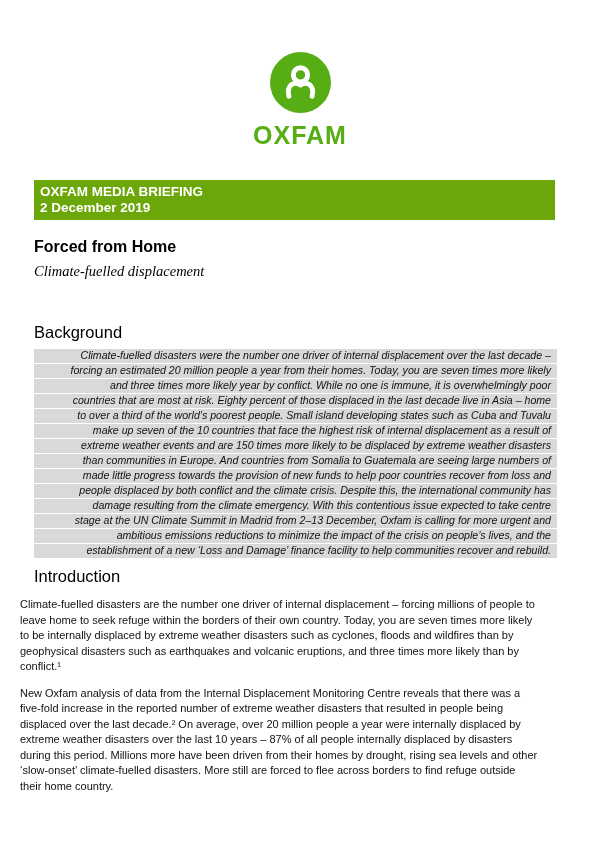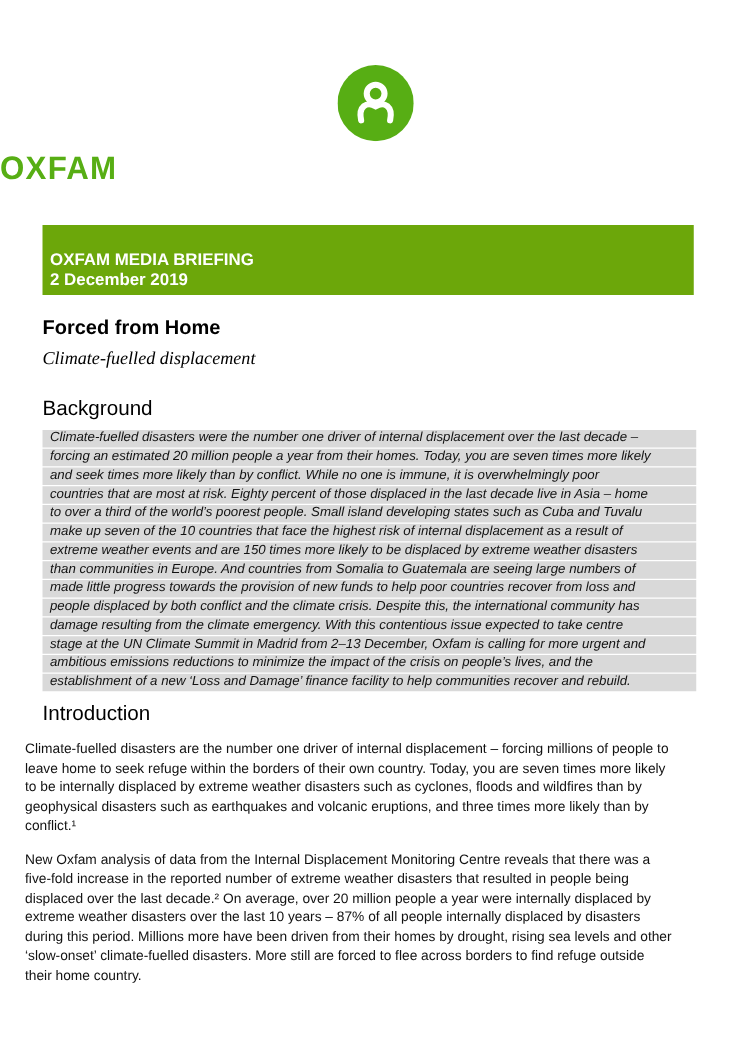--- a/index.html
+++ b/index.html
@@ -5,54 +5,55 @@
   * { margin: 0; padding: 0; box-sizing: border-box; }
   html, body { background: #ffffff; }
   body {
     width: 600px; height: 848px; overflow: hidden;
     font-family: "Liberation Sans", "DejaVu Sans", sans-serif;
     color: #111111;
   }
   .page { position: relative; width: 600px; height: 848px; background: #fff; }
 
   
-  .logo-block { padding-top: 52px; }
+  .logo-block { padding-top: 52px; text-align: center; }
   .logo-mark { display: block; margin: 0 auto; }
   .wordmark {
     margin-top: 8px;
     font-size: 25px; font-weight: bold; letter-spacing: 1px;
     color: var(--logo_green, #57AE14);
     transform: scaleY(1.04);
   }
 
   
   .banner {
     margin: 30px 45px 0 34px;
     background: var(--banner_green, #6CA70A);
     color: var(--banner_text, #ffffff);
     font-weight: bold; font-size: 13.5px; line-height: 15.5px;
-    padding: 20px 6px 5px 6px;
+    padding: 4px 6px 5px 6px;
   }
 
   
   .doc-title { margin: 18px 34px 0 34px; font-size: 16px; font-weight: bold; color: #000; }
   .doc-subtitle { margin: 7px 34px 0 34px; font-size: 14.5px; font-style: italic; font-weight: normal; color: #000; font-family: Liberation Serif, serif; }
-  .section-heading { margin: 22px 34px 0 34px; font-size: 16.5px; font-weight: normal; color: #000; }
+  .section-heading { margin: 43px 34px 0 34px; font-size: 16.5px; font-weight: normal; color: #000; }
   .section-heading.intro { margin-top: 9px; }
 
   
   .highlight-box { margin: 7px 43px 0 34px; }
   .hl-line {
     background: var(--box_gray, #D9D9D9);
     height: 14px; line-height: 13.5px;
     margin-bottom: 1px;
     padding: 0 6px;
     font-size: 10.6px; font-style: italic;
     white-space: nowrap; overflow: visible;
     color: #111;
+    text-align: right;
   }
 
   
   .body-para {
     margin: 11px 45px 0 20px;
     max-width: 518px;
     font-size: 11px; line-height: 15.5px;
     color: #111;
   }
 </style>
@@ -76,21 +77,21 @@
   </div>
 
   <h1 class="doc-title">Forced from Home</h1>
   <h2 class="doc-subtitle">Climate-fuelled displacement</h2>
 
   <h3 class="section-heading">Background</h3>
 
   <div class="highlight-box">
       <div class="hl-line">Climate-fuelled disasters were the number one driver of internal displacement over the last decade –</div>
       <div class="hl-line">forcing an estimated 20 million people a year from their homes. Today, you are seven times more likely</div>
-      <div class="hl-line">and seek times more likely than by conflict. While no one is immune, it is overwhelmingly poor</div>
+      <div class="hl-line">and three times more likely year by conflict. While no one is immune, it is overwhelmingly poor</div>
       <div class="hl-line">countries that are most at risk. Eighty percent of those displaced in the last decade live in Asia – home</div>
       <div class="hl-line">to over a third of the world’s poorest people. Small island developing states such as Cuba and Tuvalu</div>
       <div class="hl-line">make up seven of the 10 countries that face the highest risk of internal displacement as a result of</div>
       <div class="hl-line">extreme weather events and are 150 times more likely to be displaced by extreme weather disasters</div>
       <div class="hl-line">than communities in Europe. And countries from Somalia to Guatemala are seeing large numbers of</div>
       <div class="hl-line">made little progress towards the provision of new funds to help poor countries recover from loss and</div>
       <div class="hl-line">people displaced by both conflict and the climate crisis. Despite this, the international community has</div>
       <div class="hl-line">damage resulting from the climate emergency. With this contentious issue expected to take centre</div>
       <div class="hl-line">stage at the UN Climate Summit in Madrid from 2–13 December, Oxfam is calling for more urgent and</div>
       <div class="hl-line">ambitious emissions reductions to minimize the impact of the crisis on people’s lives, and the</div>

